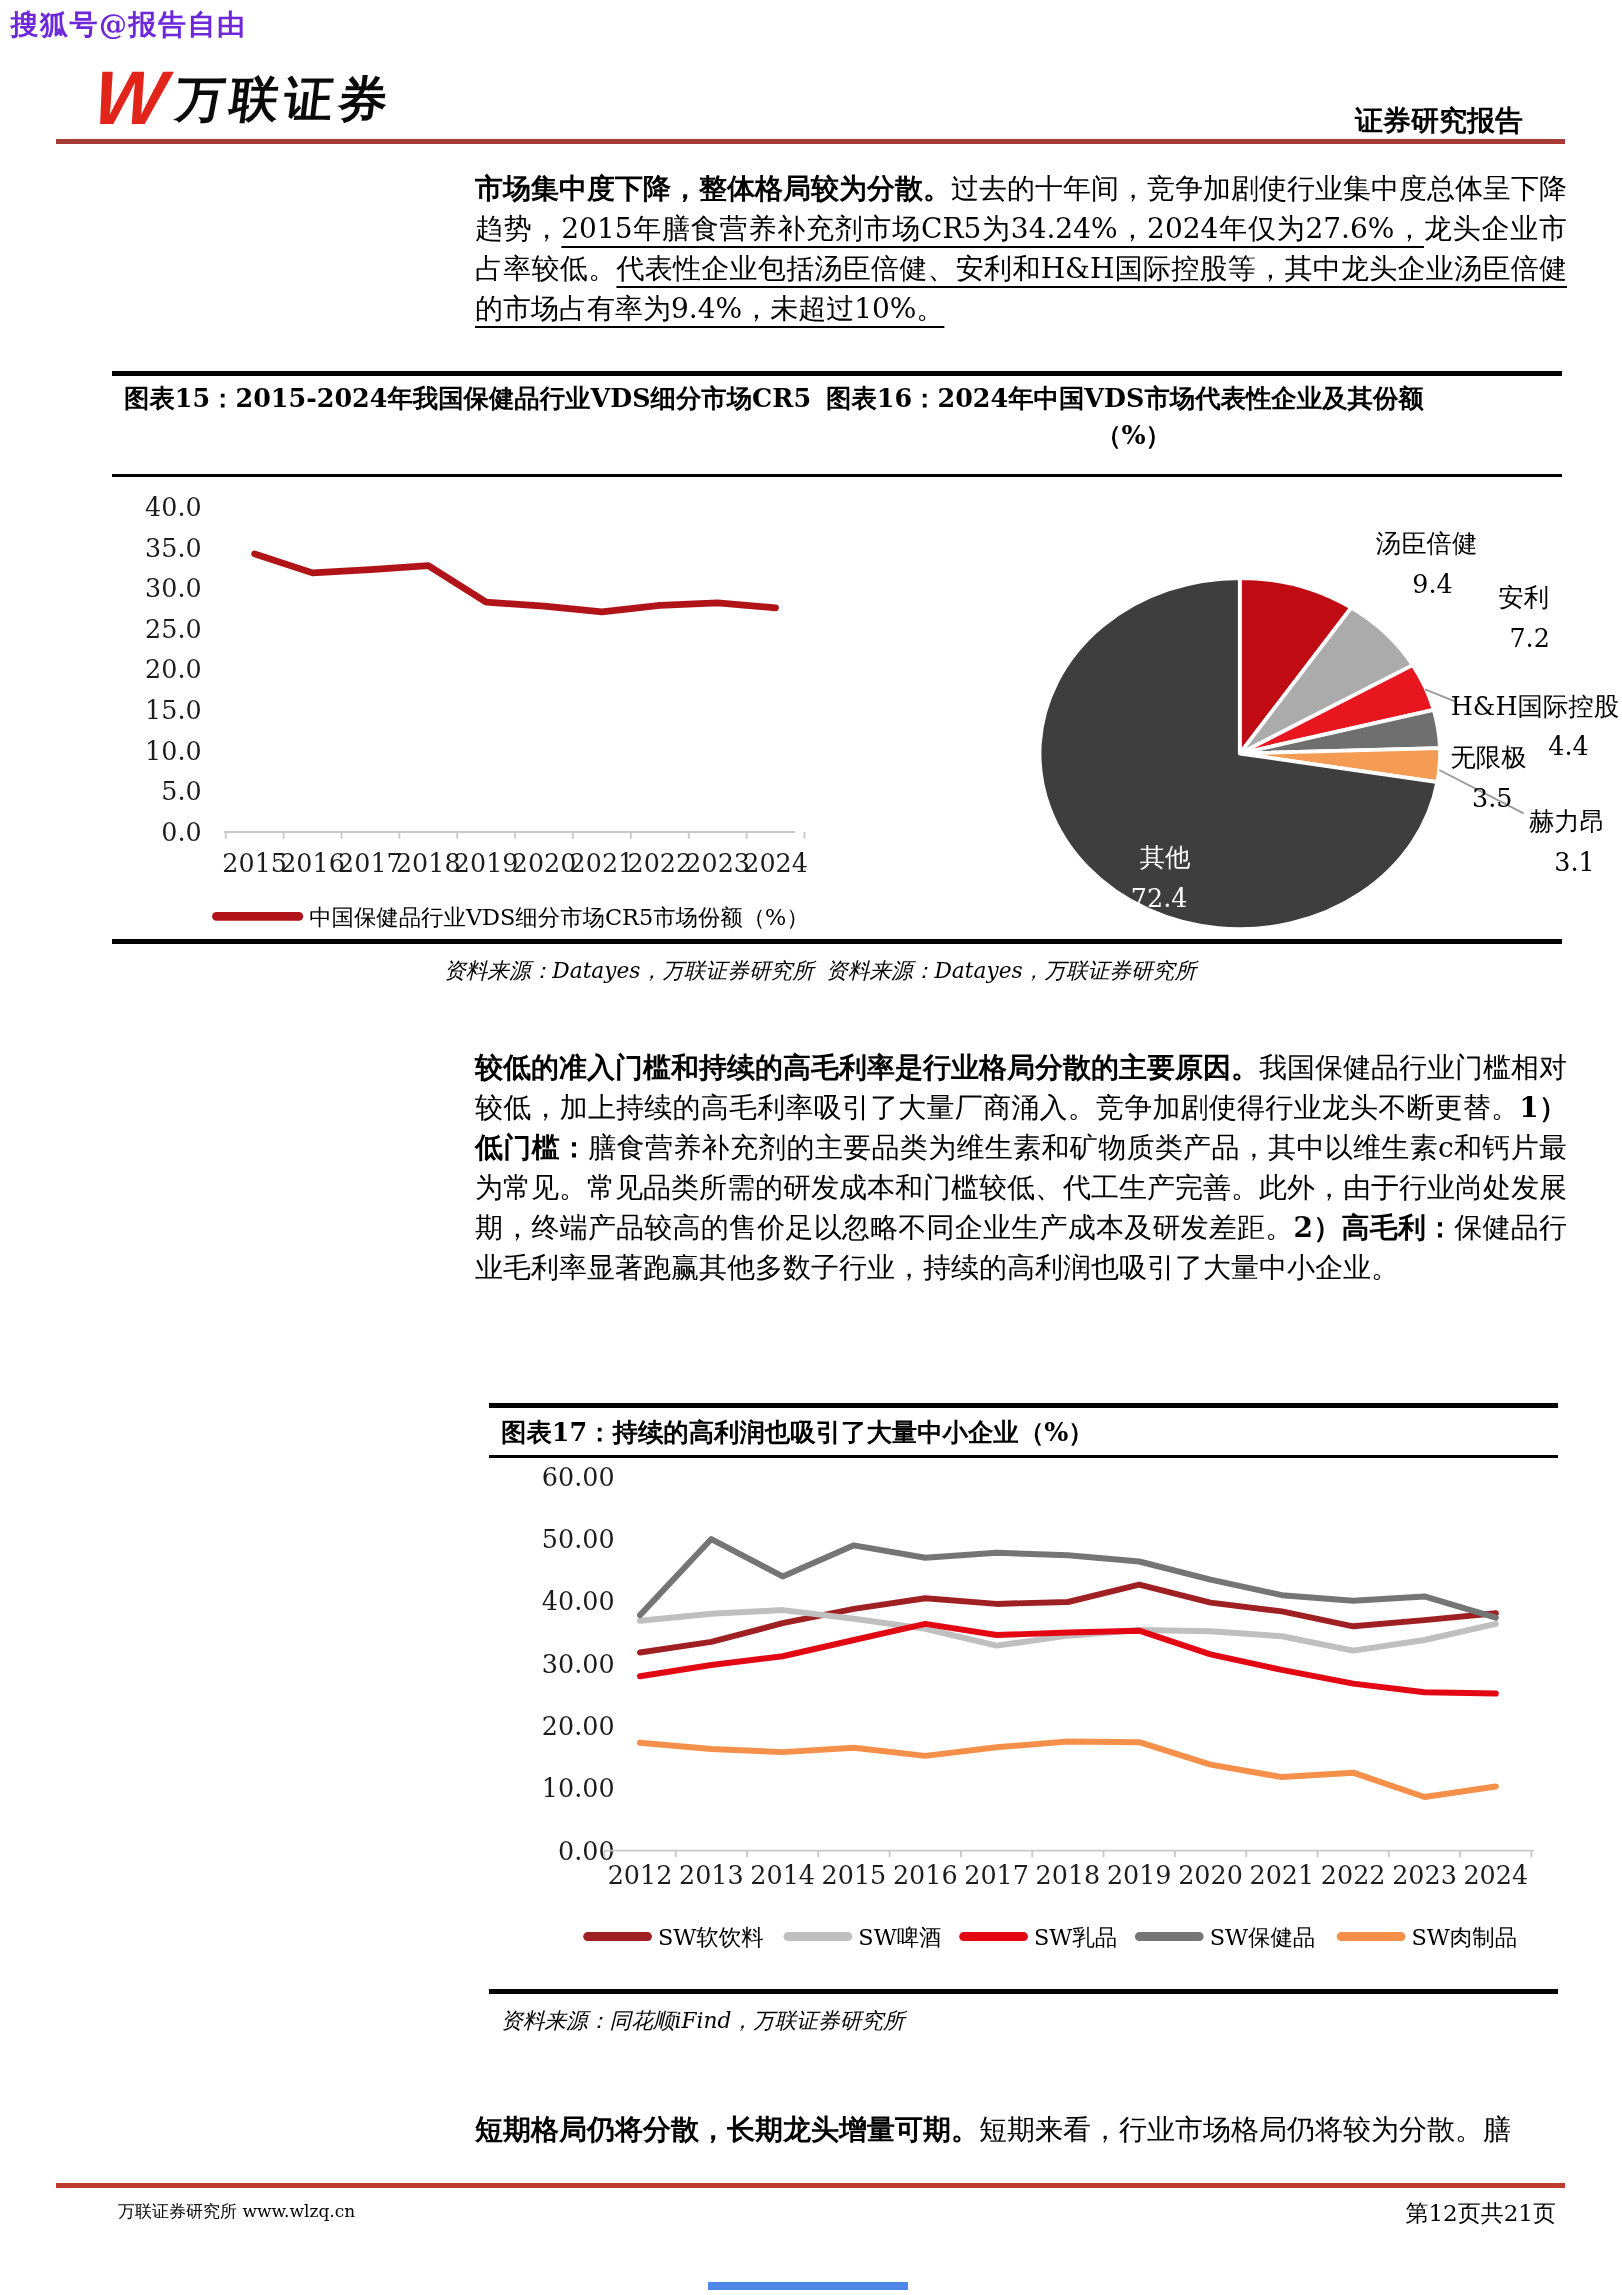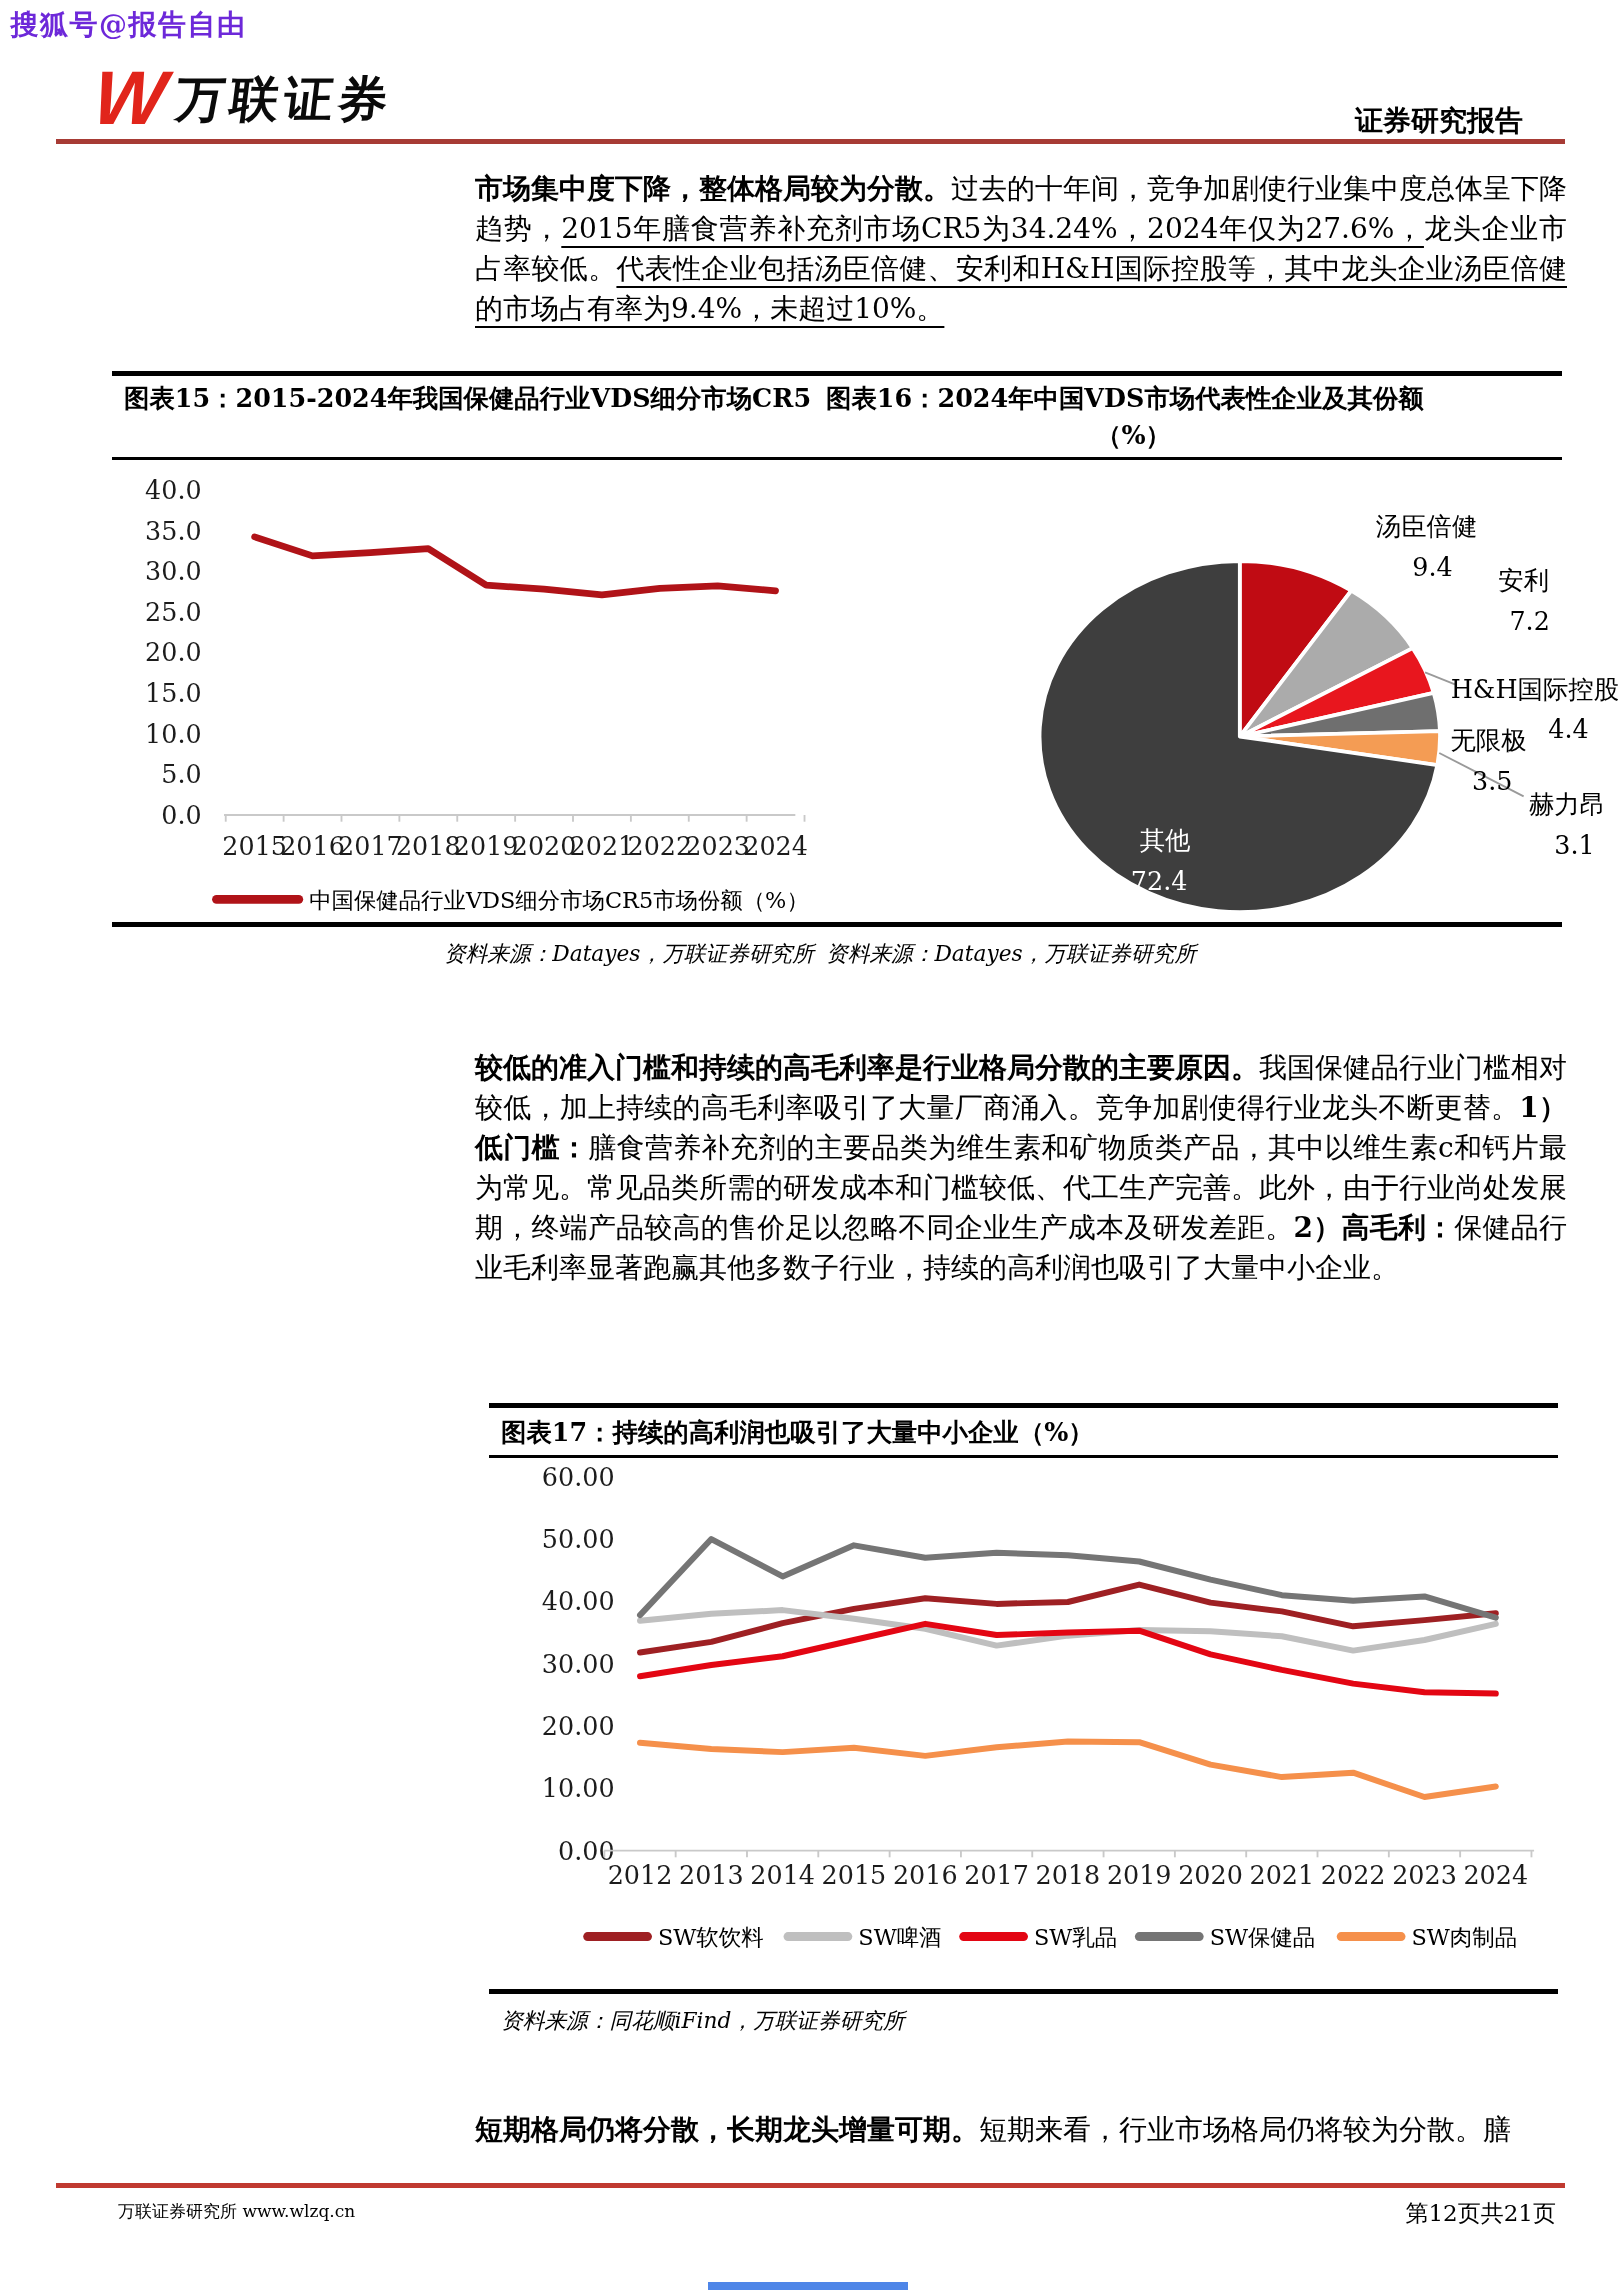--- a/index.html
+++ b/index.html
@@ -19,21 +19,21 @@
   .p1{top:169px;} .p2{top:1048px;} .p3{top:2110px;}
   .para .b{font-weight:bold;}
   .para .u{text-decoration:underline;text-underline-offset:7.5px;text-decoration-thickness:2.2px;}
   
   .ft{position:absolute;}
   .ft1516{left:112px;top:371px;width:1450px;}
   .ft17{left:489px;top:1403px;width:1069px;}
   .bline6{height:4.5px;background:#000;}
   .bline4{height:3px;background:#000;}
   .ft-titlerow{display:flex;}
-  .ftitle{font-size:25.4px;font-weight:bold;line-height:37px;padding-top:4.5px;padding-bottom:3px;}
+  .ftitle{font-size:25.4px;font-weight:bold;line-height:37px;padding-top:4.5px;padding-bottom:20px;}
   .ftitle.f15{width:702px;padding-left:12px;box-sizing:border-box;}
   .ftitle.f16{width:747px;padding-left:12px;box-sizing:border-box;}
   .ftitle .l2a{display:block;margin-left:72px;}
   .ftitle .l2b{display:block;text-align:center;margin-left:-120px;}
   .ftitle.f17{padding:6px 0 4.5px 12px;}
   .chartrow{display:flex;height:462px;}
   .chartrow svg,.c17 svg{overflow:visible;display:block;}
   .ft-srcrow{display:flex;padding-top:12px;text-align:right;}
   .src{font-size:21.7px;font-style:italic;}
   .src.s15{width:702px;padding-left:12px;box-sizing:border-box;}

